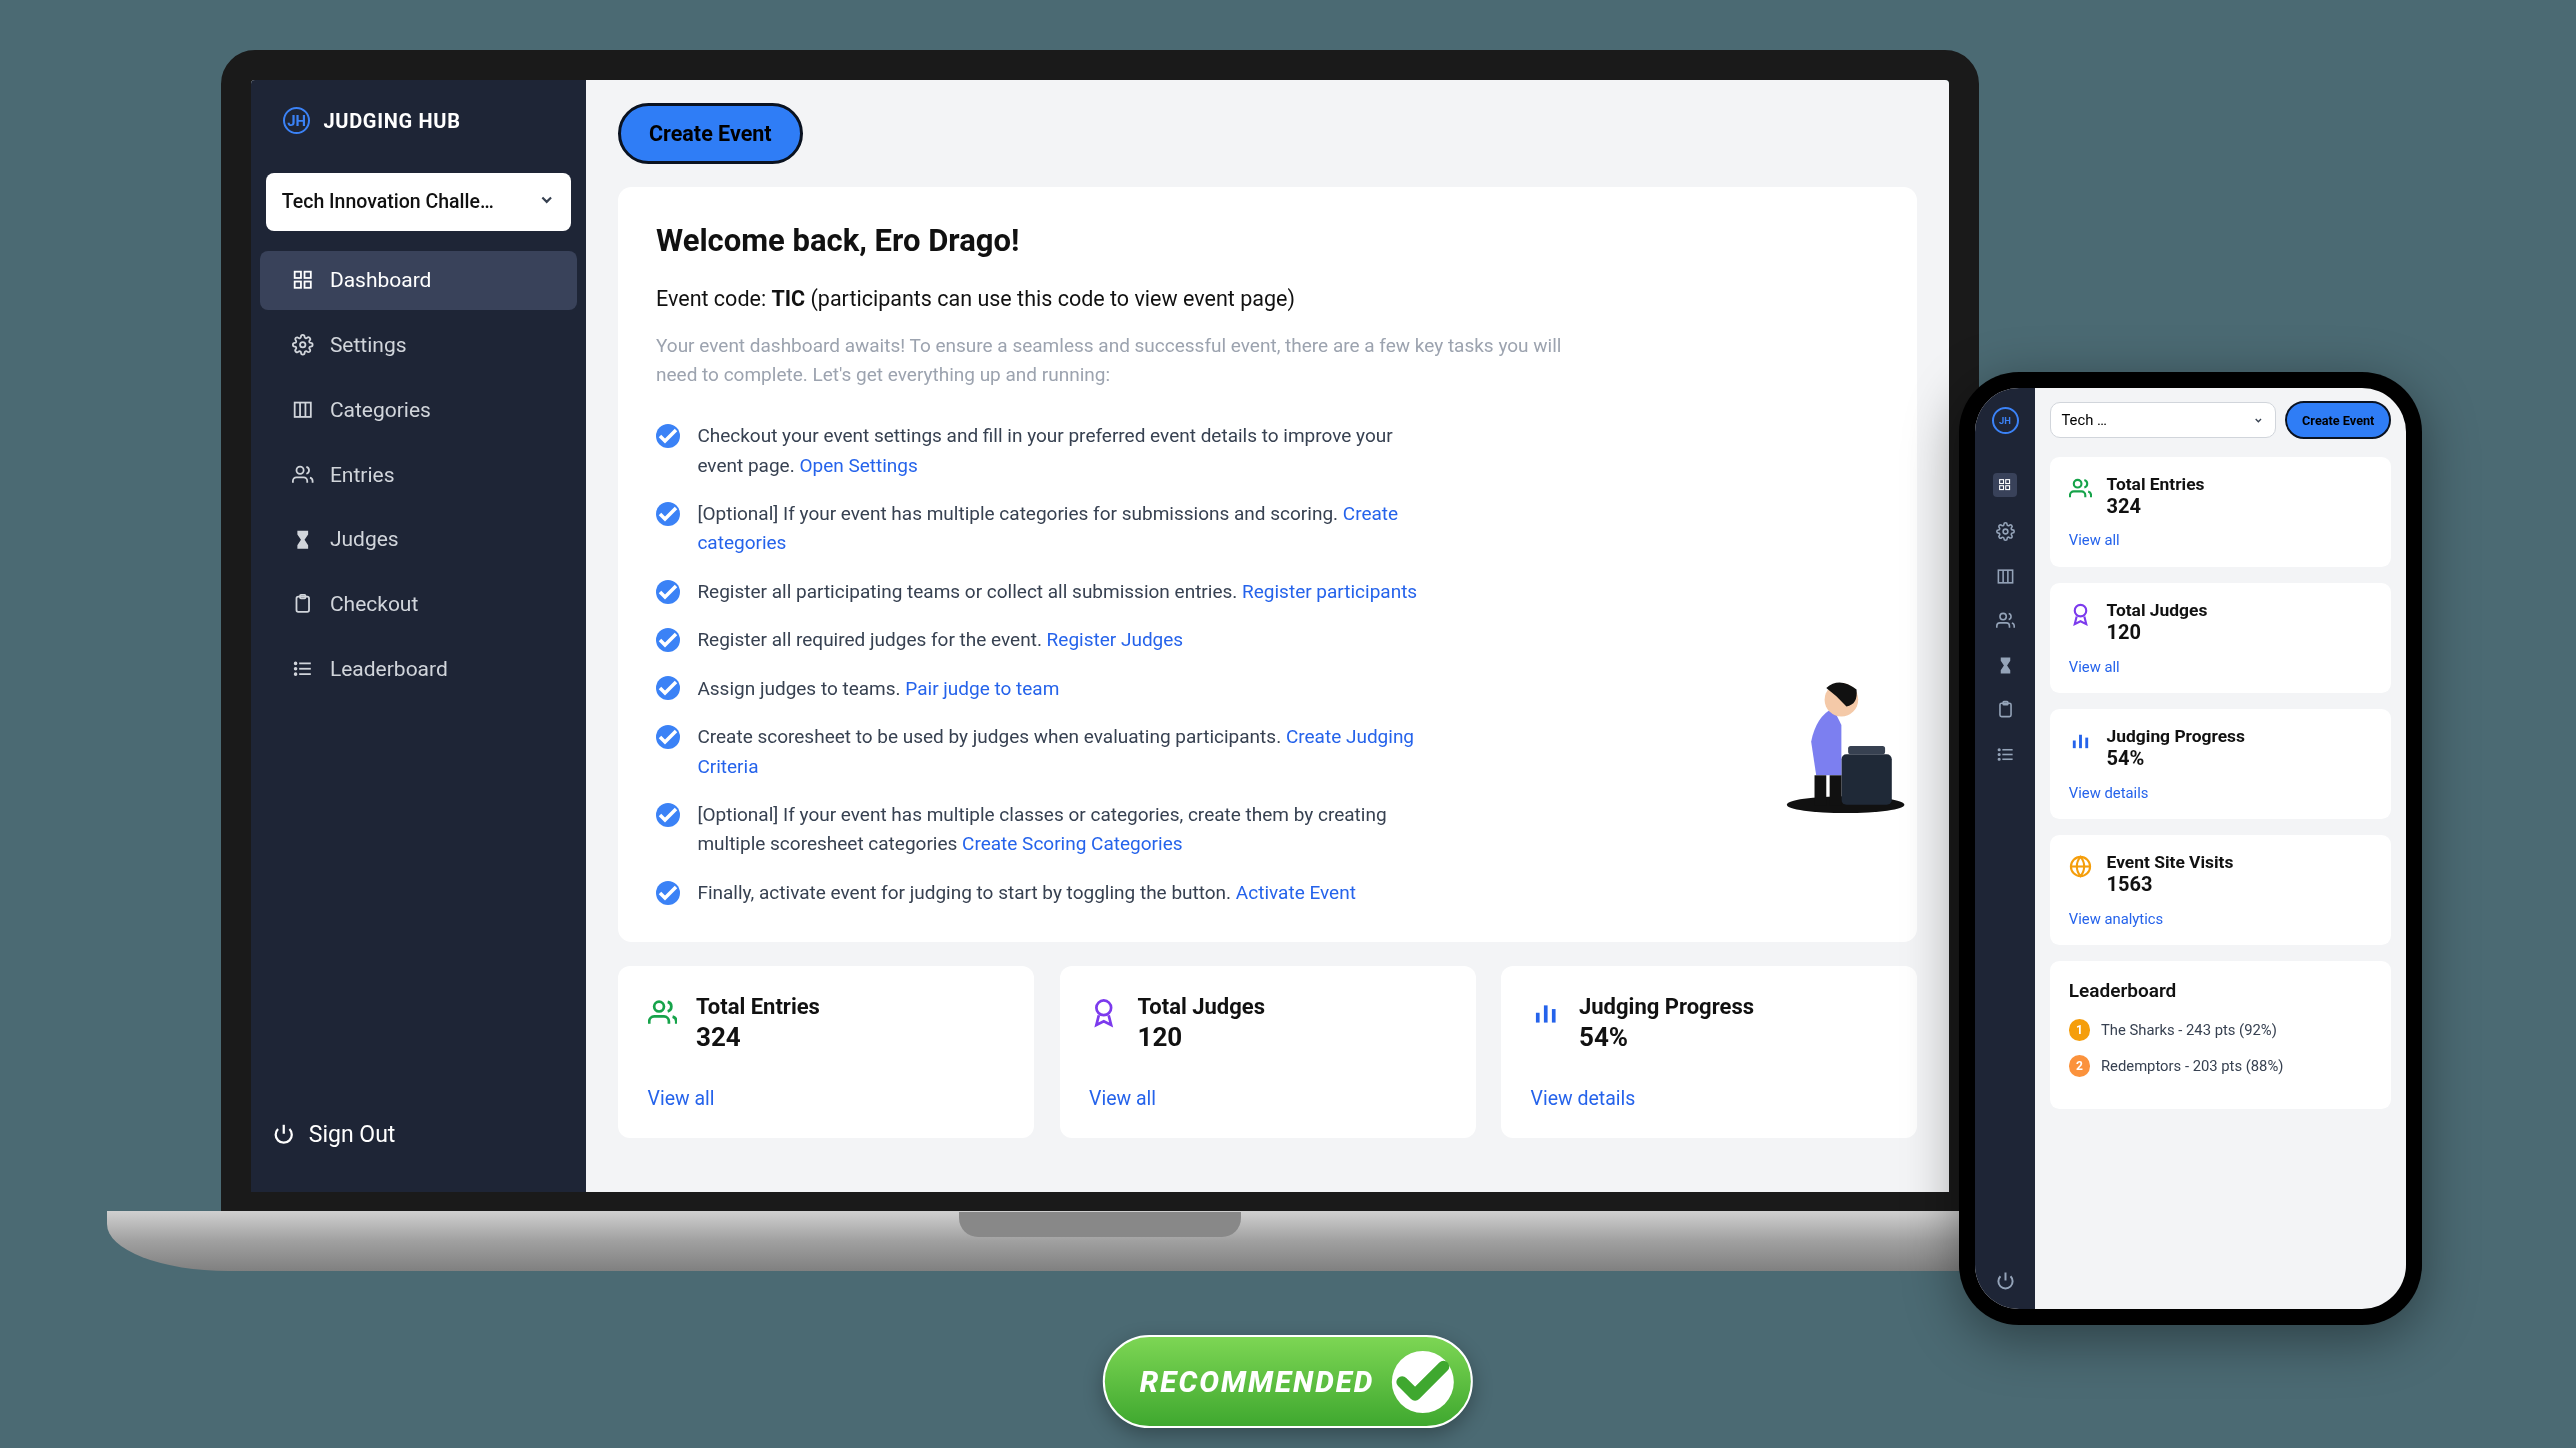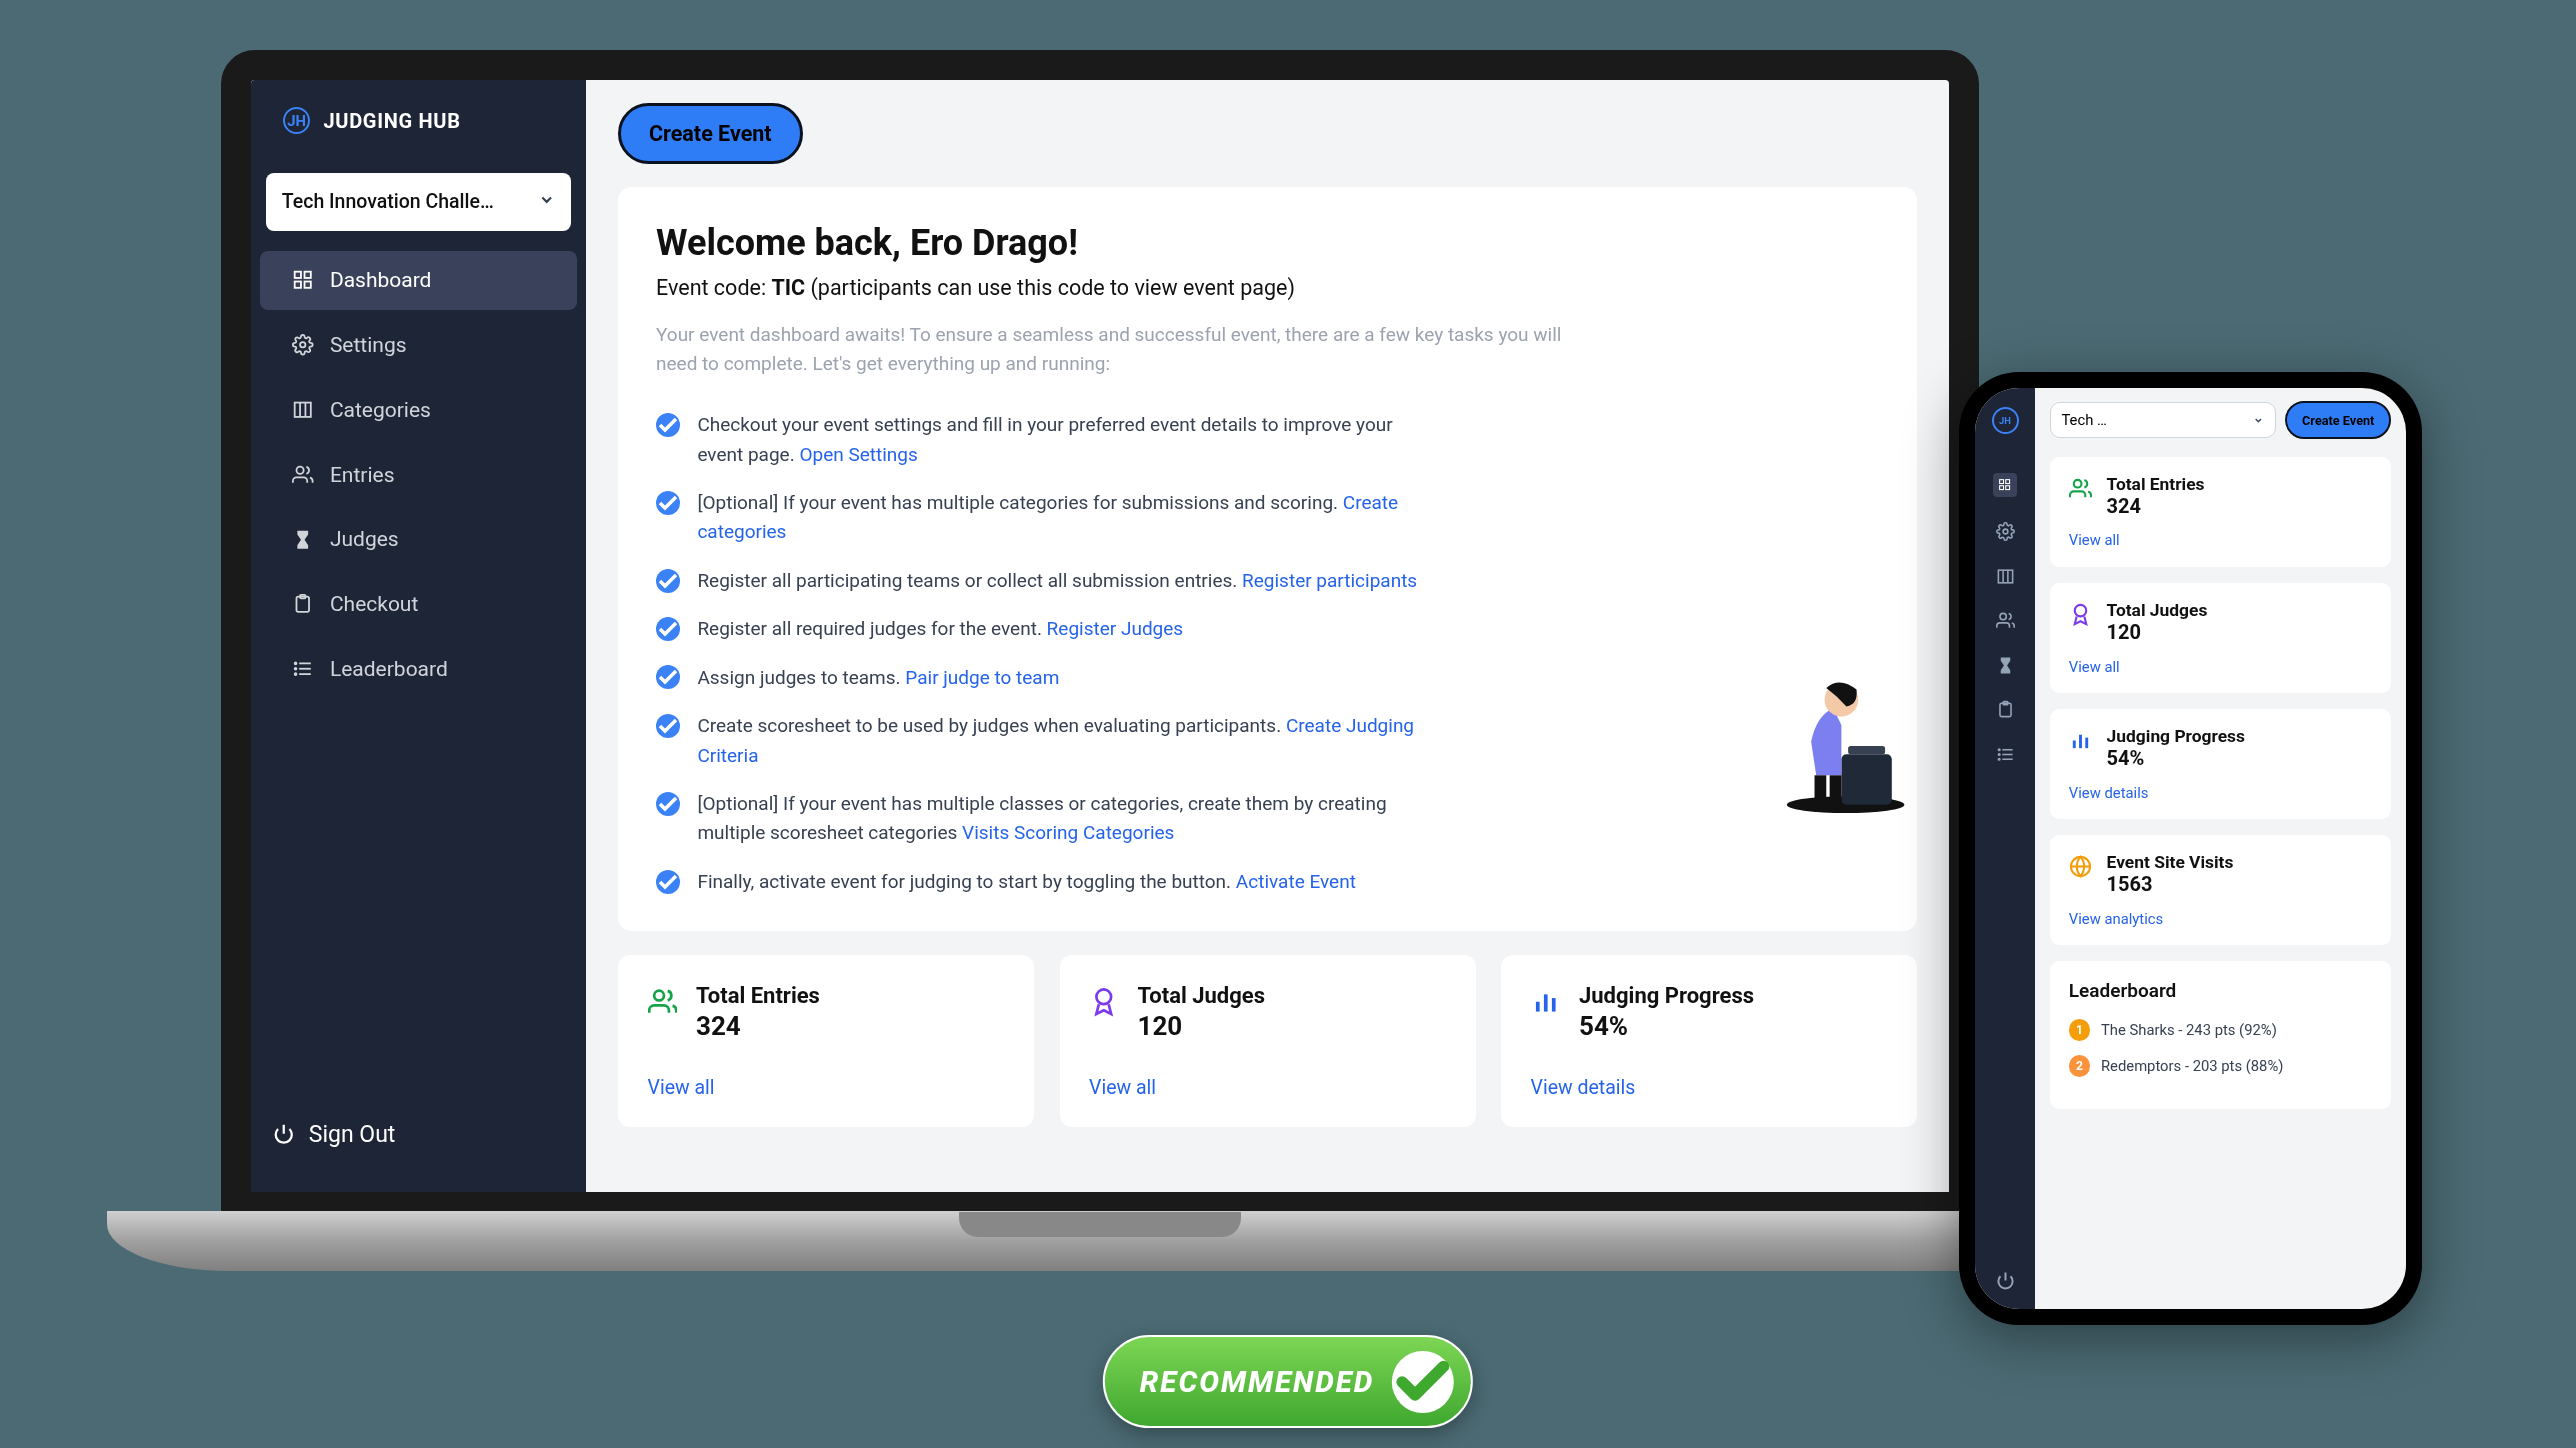--- a/index.html
+++ b/index.html
@@ -24,21 +24,21 @@
 .nav-item.active{background:#39425a;color:#fff}
 .nav-icon{width:21.5px;height:21.5px;display:flex;align-items:center;justify-content:center}
 .signout{margin-top:auto;display:flex;align-items:center;gap:14.8px;padding:17.4px 21.5px;font-size:23px}
 
 
 .main{flex:1;display:flex;flex-direction:column;overflow:hidden}
 .topbar{padding:23px 32px}
 .create-btn{background:#2f7df6;color:#000;font-weight:700;font-size:21.5px;padding:14.8px 28px;border-radius:38px;border:3.4px solid #0a1220;display:inline-block}
 .content{padding:0 32px 32px;flex:1;overflow:auto}
 .card{background:#fff;border-radius:13.4px;padding:35px 38px;margin-bottom:24px}
-.welcome{font-size:36px;font-weight:700;color:#111;margin-bottom:11px}
+.welcome{font-size:31px;font-weight:700;color:#111;margin-bottom:27px}
 .event-code{font-size:21.5px;color:#111;margin-bottom:21.5px}
 .event-code b{font-weight:700}
 .intro{color:#9ca3af;font-size:19px;line-height:1.5;margin-bottom:32px;max-width:906px}
 .checklist{display:flex;flex-direction:column;gap:19px}
 .check-item{display:flex;gap:17.4px;align-items:flex-start}
 .check-icon{flex-shrink:0;width:24px;height:24px;background:#3b82f6;border-radius:50%;display:flex;align-items:center;justify-content:center;color:#fff;margin-top:2.7px}
 .check-text{font-size:19px;color:#374151;line-height:1.55;max-width:725px}
 .check-text .lnk{color:#2563eb}
 .illustration{position:absolute;right:32px;top:577px;width:168px;height:161px}
 
@@ -247,21 +247,21 @@
                     </svg>
                   </span>
                   <div class="check-text"><span>Create scoresheet to be used by judges when evaluating participants. </span><span class="lnk">Create Judging Criteria</span></div>
                 </div>
               <div class="check-item">
                   <span class="check-icon">
                     <svg viewBox="0 0 24 24" width="14.8" height="14.8" fill="none" stroke="#fff" stroke-width="3.5">
                       <polyline points="20 6 9 17 4 12"></polyline>
                     </svg>
                   </span>
-                  <div class="check-text"><span>[Optional] If your event has multiple classes or categories, create them by creating multiple scoresheet categories </span><span class="lnk">Visits Scoring Categories</span></div>
+                  <div class="check-text"><span>[Optional] If your event has multiple classes or categories, create them by creating multiple scoresheet categories </span><span class="lnk">Create Scoring Categories</span></div>
                 </div>
               <div class="check-item">
                   <span class="check-icon">
                     <svg viewBox="0 0 24 24" width="14.8" height="14.8" fill="none" stroke="#fff" stroke-width="3.5">
                       <polyline points="20 6 9 17 4 12"></polyline>
                     </svg>
                   </span>
                   <div class="check-text"><span>Finally, activate event for judging to start by toggling the button. </span><span class="lnk">Activate Event</span></div>
                 </div>
             </div>

